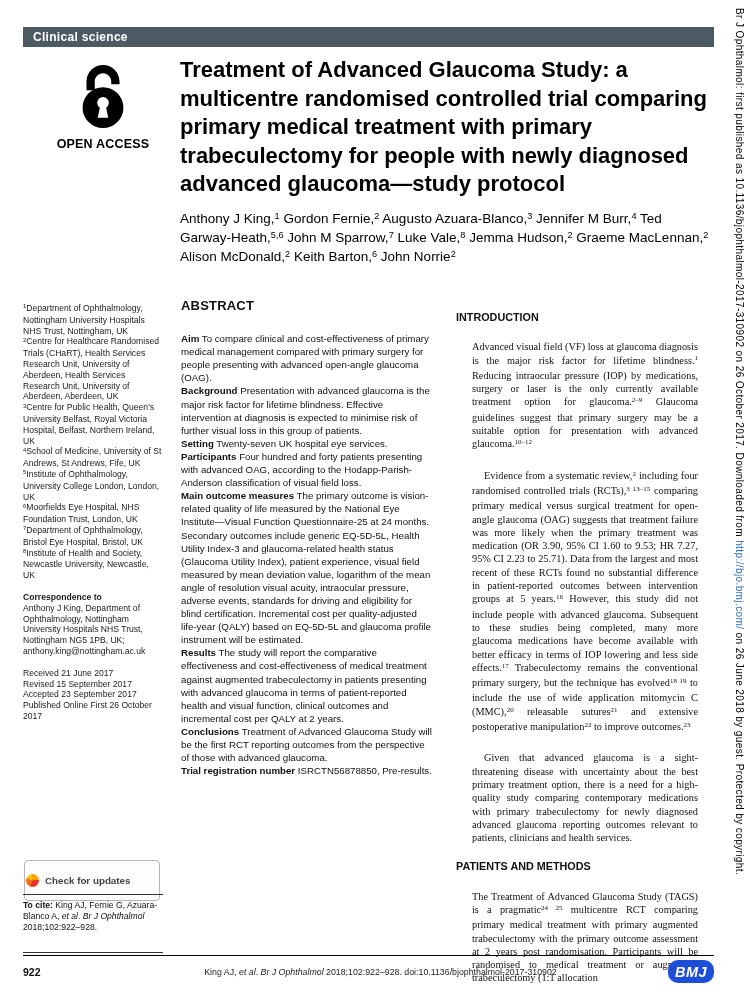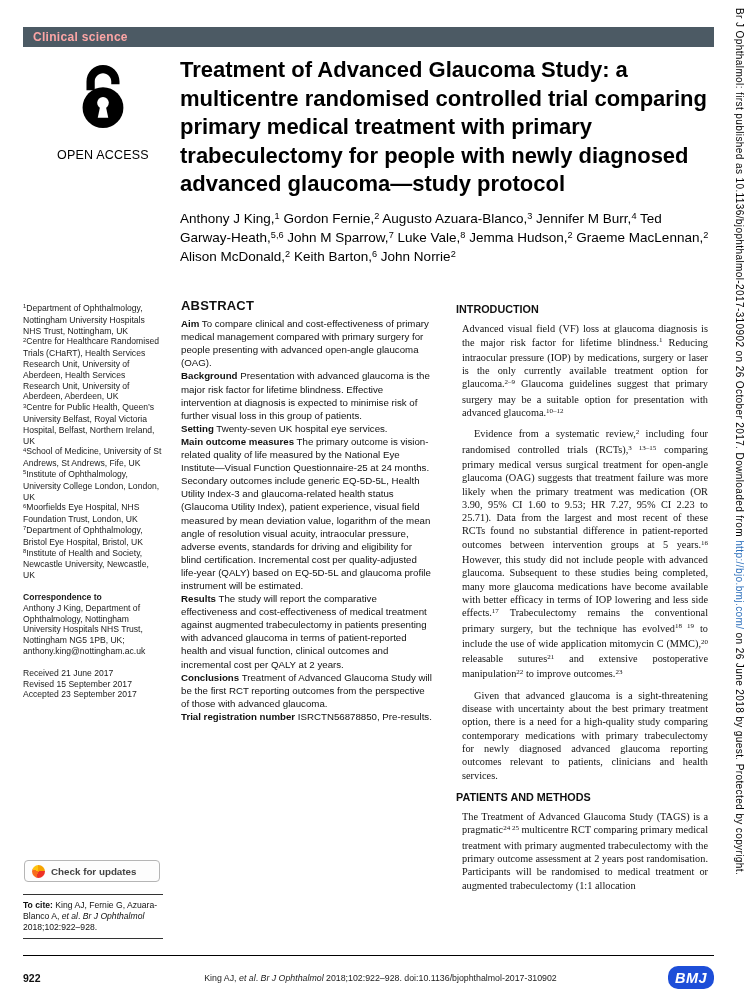--- a/index.html
+++ b/index.html
@@ -8,27 +8,27 @@
     position: relative;
     background: #ffffff;
     font-family: "Liberation Sans", sans-serif;
     color: #111;
     overflow: hidden;
   }
   sup { font-size: 68%; vertical-align: baseline; position: relative; top: -0.45em; }
 
   .banner {
     position: absolute; left: 23px; top: 27px; width: 691px; height: 20px;
-    background: #4c5a64; color: #fca5a5;
+    background: #4c5a64; color: #ffffff;
     font-size: 12px; font-weight: bold; line-height: 20px;
     padding-left: 10px; letter-spacing: .3px;
   }
 
   .oa { position: absolute; left: 55px; top: 62px; width: 96px; text-align: center; }
-  .oa-label { margin-top: 14px; font-size: 12.5px; font-weight: normal; letter-spacing: .2px; white-space: nowrap; color:#000; }
+  .oa-label { margin-top: 3px; font-size: 12.5px; font-weight: bold; letter-spacing: .2px; white-space: nowrap; color:#000; }
 
   .title {
     position: absolute; left: 180px; top: 56px; width: 534px;
     font-size: 22px; line-height: 28.5px; color: #000;
   }
 
   .authors {
     position: absolute; left: 180px; top: 210px; width: 534px;
     font-size: 13.5px; line-height: 18px; color: #000;
   }
@@ -40,60 +40,60 @@
   .affil { margin: 0; }
   .corr { margin-top: 11px; }
   .corr-label { font-weight: bold; }
   .corr-text { overflow-wrap: anywhere; }
   .dates { margin-top: 11px; }
 
   .abs {
     position: absolute; left: 181px; top: 299px; width: 253px;
     font-size: 9.7px; line-height: 13.1px; color: #111;
   }
-  .abs-heading { font-size: 13px; font-weight: bold; margin-bottom: 5px; letter-spacing: .2px; }
+  .abs-heading { font-size: 13px; font-weight: bold; margin-bottom: 20px; letter-spacing: .2px; }
   .abs p { margin: 0; }
   .abs .lbl { font-weight: bold; }
 
   .intro {
     position: absolute; left: 456px; top: 299px; width: 258px;
     font-family: "Liberation Serif", serif;
     font-size: 10.3px; line-height: 13.3px; text-align: justify;
     hyphens: auto; color: #111;
   }
   .body-heading {
     font-family: "Liberation Sans", sans-serif;
-    font-size: 10.8px; font-weight: bold; margin: 4px 0 2px; text-align: left;
+    font-size: 10.8px; font-weight: bold; margin: 12px 0 2px; text-align: left;
   }
   .body-heading.mt { margin-top: 9px; }
-  .body-para { margin: 6px; }
+  .body-para { margin: 16px; }
   .body-para.indent { text-indent: 12px; }
 
   .updates {
-    position: absolute; left: 24px; top: 860px; width: 136px; height: 22px;
+    position: absolute; left: 24px; top: 860px; width: 136px; height: 41px;
     border: 1px solid #b5b5b5; border-radius: 4px;
-    display: flex; align-items: center; gap: 6px; padding: 0 7px;
+    display: flex; align-items: center; gap: 6px; padding: 0 1px;
     background: #fdfdfd; cursor: pointer;
   }
   .updates-icon {
     width: 13px; height: 13px; border-radius: 50%; flex: none;
     background: conic-gradient(#f5a300 0 90deg, #ee3124 90deg 200deg, #f86d1d 200deg 290deg, #ffc20e 290deg 360deg);
   }
   .updates-label { font-size: 9.8px; font-weight: bold; color: #444; white-space: nowrap; }
 
   .cite {
     position: absolute; left: 23px; top: 894px; width: 140px;
     border-top: 1.3px solid #333; border-bottom: 1.3px solid #333;
-    padding: 5px 2px 6px 0; font-size: 8.6px; line-height: 10.8px;
+    padding: 5px 2px 20px 0; font-size: 8.6px; line-height: 10.8px;
   }
   .cite-label { font-weight: bold; }
 
   .footer {
     position: absolute; left: 23px; top: 955px; width: 691px;
-    border-top: 1px solid #000; padding-top: 10px;
+    border-top: 1px solid #000; padding-top: 4px;
     display: flex; align-items: center;
   }
   .page-num { font-size: 10.5px; font-weight: bold; width: 70px; }
   .foot-cite { flex: 1; text-align: center; font-size: 8.8px; color: #222; }
   .bmj {
     width: 46px; height: 23px; background: #2566af; color: #fff;
     display: flex; align-items: center; justify-content: center;
     font-weight: bold; font-style: italic; font-size: 14.5px;
     letter-spacing: .5px; border-radius: 2px;
   }
@@ -135,29 +135,31 @@
       <div class="affil"><sup>8</sup>Institute of Health and Society, Newcastle University, Newcastle, UK</div>
     </div>
   <div class="corr">
     <div class="corr-label">Correspondence to</div>
     <div class="corr-text"><span>Anthony J King, Department of Ophthalmology, Nottingham University Hospitals NHS Trust, Nottingham NG5 1PB, UK; </span><span>anthony.king@nottingham.ac.uk</span></div>
   </div>
   <div class="dates">
       <div>Received 21 June 2017</div>
       <div>Revised 15 September 2017</div>
       <div>Accepted 23 September 2017</div>
+      <div>Published Online First 26 October 2017</div>
     </div>
 </div>
 
 <div class="abs">
   <div class="abs-heading">ABSTRACT</div>
   <div>
       <p><span class="lbl">Aim</span> To compare clinical and cost-effectiveness of primary medical management compared with primary surgery for people presenting with advanced open-angle glaucoma (OAG).</p>
       <p><span class="lbl">Background</span> Presentation with advanced glaucoma is the major risk factor for lifetime blindness. Effective intervention at diagnosis is expected to minimise risk of further visual loss in this group of patients.</p>
       <p><span class="lbl">Setting</span> Twenty-seven UK hospital eye services.</p>
+      <p><span class="lbl">Participants</span> Four hundred and forty patients presenting with advanced OAG, according to the Hodapp-Parish-Anderson classification of visual field loss.</p>
       <p><span class="lbl">Main outcome measures</span> The primary outcome is vision-related quality of life measured by the National Eye Institute—Visual Function Questionnaire-25 at 24 months. Secondary outcomes include generic EQ-5D-5L, Health Utility Index-3 and glaucoma-related health status (Glaucoma Utility Index), patient experience, visual field measured by mean deviation value, logarithm of the mean angle of resolution visual acuity, intraocular pressure, adverse events, standards for driving and eligibility for blind certification. Incremental cost per quality-adjusted life-year (QALY) based on EQ-5D-5L and glaucoma profile instrument will be estimated.</p>
       <p><span class="lbl">Results</span> The study will report the comparative effectiveness and cost-effectiveness of medical treatment against augmented trabeculectomy in patients presenting with advanced glaucoma in terms of patient-reported health and visual function, clinical outcomes and incremental cost per QALY at 2 years.</p>
       <p><span class="lbl">Conclusions</span> Treatment of Advanced Glaucoma Study will be the first RCT reporting outcomes from the perspective of those with advanced glaucoma.</p>
       <p><span class="lbl">Trial registration number</span> ISRCTN56878850, Pre-results.</p>
     </div>
 </div>
 
 <div class="intro">
     <div class="body-heading">INTRODUCTION</div>
     <p class="body-para">Advanced visual field (VF) loss at glaucoma diagnosis is the major risk factor for lifetime blindness.<sup>1</sup> Reducing intraocular pressure (IOP) by medications, surgery or laser is the only currently available treatment option for glaucoma.<sup>2–9</sup> Glaucoma guidelines suggest that primary surgery may be a suitable option for presentation with advanced glaucoma.<sup>10–12</sup></p>

